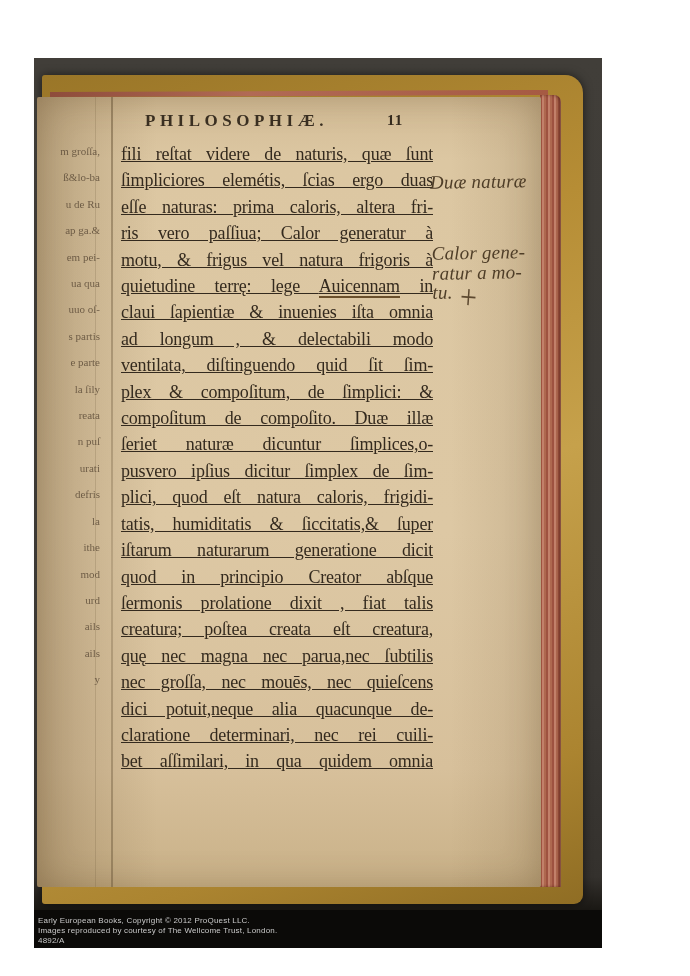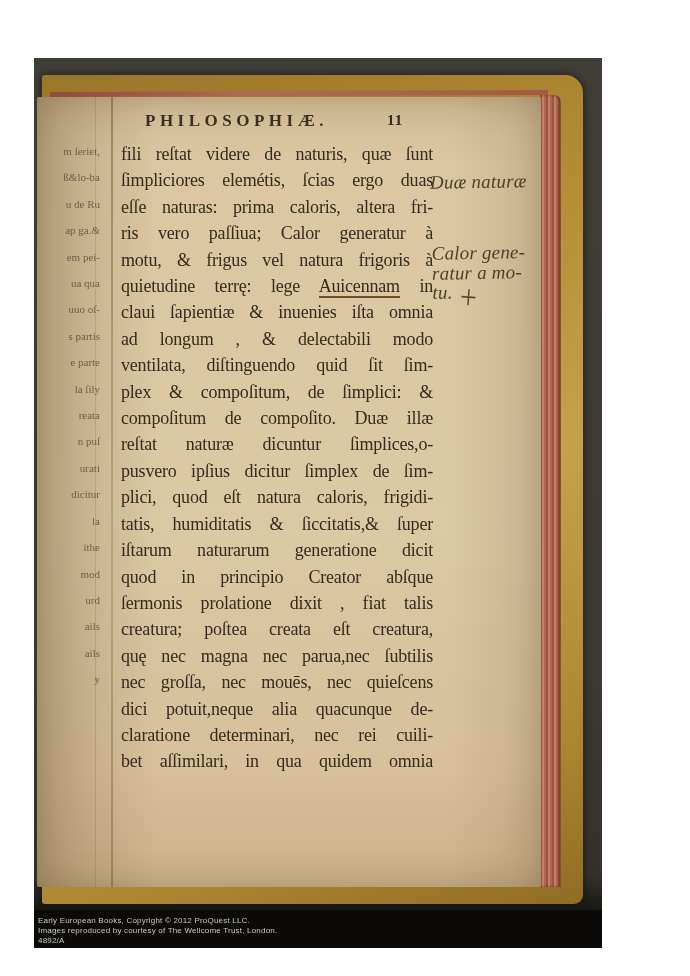--- a/index.html
+++ b/index.html
@@ -36,21 +36,21 @@
   .facing{position:absolute;left:0;top:41px;width:68px;text-align:right;padding-right:5px;
           box-sizing:border-box;color:#5f4e3a;font-size:11px;line-height:26.4px;
           filter:blur(.45px);opacity:.85;overflow:hidden;height:620px;}
 
   
   .textcol{position:absolute;left:84px;top:12px;width:312px;color:#342a1e;}
   .header-row{position:relative;height:30px;}
   .header-title{position:absolute;left:24px;top:2px;font-size:17px;letter-spacing:4.5px;
                 font-weight:bold;color:#3a2f21;}
   .header-page-number{position:absolute;left:266px;top:3px;font-size:15px;font-weight:bold;letter-spacing:1px;}
-  .bodytext{margin-top:2px;}
+  .bodytext{margin-top:2px;text-decoration:underline;}
   .body-line{font-size:18px;line-height:26.4px;letter-spacing:-.2px;white-space:nowrap;
              text-align:justify;text-align-last:justify;text-justify:inter-word;
              width:312px;overflow:hidden;}
   .body-line-flex{white-space:normal;}
   .underlined{border-bottom:2px solid #6a4f2b;padding-bottom:0;}
 
   
   .margin-note{position:absolute;font-style:italic;color:#4f3e28;font-size:19px;line-height:19.5px;
                letter-spacing:.2px;transform:rotate(-1deg);}
   .note1{left:396px;top:114px;}
@@ -72,34 +72,34 @@
 
     <div class="cover"></div>
     <div class="red-top-edge"></div>
     <div class="fore-edge"></div>
 
     <div class="page">
       <div class="gutter-line2"></div>
       <div class="gutter-line"></div>
 
       <div class="facing">
-          <div class="facing-line">m ſeriet,</div>
+          <div class="facing-line">m groſſa,</div>
           <div class="facing-line">ß&amp;lo-ba</div>
           <div class="facing-line">u de Ru</div>
           <div class="facing-line">ap ga.&amp;</div>
           <div class="facing-line">em pei-</div>
           <div class="facing-line">ua qua</div>
           <div class="facing-line">uuo oſ-</div>
           <div class="facing-line">s partis</div>
           <div class="facing-line">e parte</div>
           <div class="facing-line">la ſily</div>
           <div class="facing-line">reata</div>
           <div class="facing-line">n puſ</div>
           <div class="facing-line">urati</div>
-          <div class="facing-line">dicitur</div>
+          <div class="facing-line">defris</div>
           <div class="facing-line">la</div>
           <div class="facing-line">ithe</div>
           <div class="facing-line">mod</div>
           <div class="facing-line">urd</div>
           <div class="facing-line">ails</div>
           <div class="facing-line">ails</div>
           <div class="facing-line">y</div>
         </div>
 
       <div class="textcol">
@@ -118,21 +118,21 @@
             </div>
 
           <div class="body-line body-line-flex"><span>quietudine terrę: lege </span><span class="underlined">Auicennam</span><span> in</span></div>
 
           <div>
               <div class="body-line">claui ſapientiæ &amp; inuenies iſta omnia</div>
               <div class="body-line">ad longum , &amp; delectabili modo</div>
               <div class="body-line">ventilata, diſtinguendo quid ſit ſim-</div>
               <div class="body-line">plex &amp; compoſitum, de ſimplici: &amp;</div>
               <div class="body-line">compoſitum de compoſito. Duæ illæ</div>
-              <div class="body-line">reſtat naturæ dicuntur ſimplices,o-</div>
+              <div class="body-line">ſeriet naturæ dicuntur ſimplices,o-</div>
               <div class="body-line">pusvero ipſius dicitur ſimplex de ſim-</div>
               <div class="body-line">plici, quod eſt natura caloris, frigidi-</div>
               <div class="body-line">tatis, humiditatis &amp; ſiccitatis,&amp; ſuper</div>
               <div class="body-line">iſtarum naturarum generatione dicit</div>
               <div class="body-line">quod in principio Creator abſque</div>
               <div class="body-line">ſermonis prolatione dixit , fiat talis</div>
               <div class="body-line">creatura; poſtea creata eſt creatura,</div>
               <div class="body-line">quę nec magna nec parua,nec ſubtilis</div>
               <div class="body-line">nec groſſa, nec mouēs, nec quieſcens</div>
               <div class="body-line">dici potuit,neque alia quacunque de-</div>

